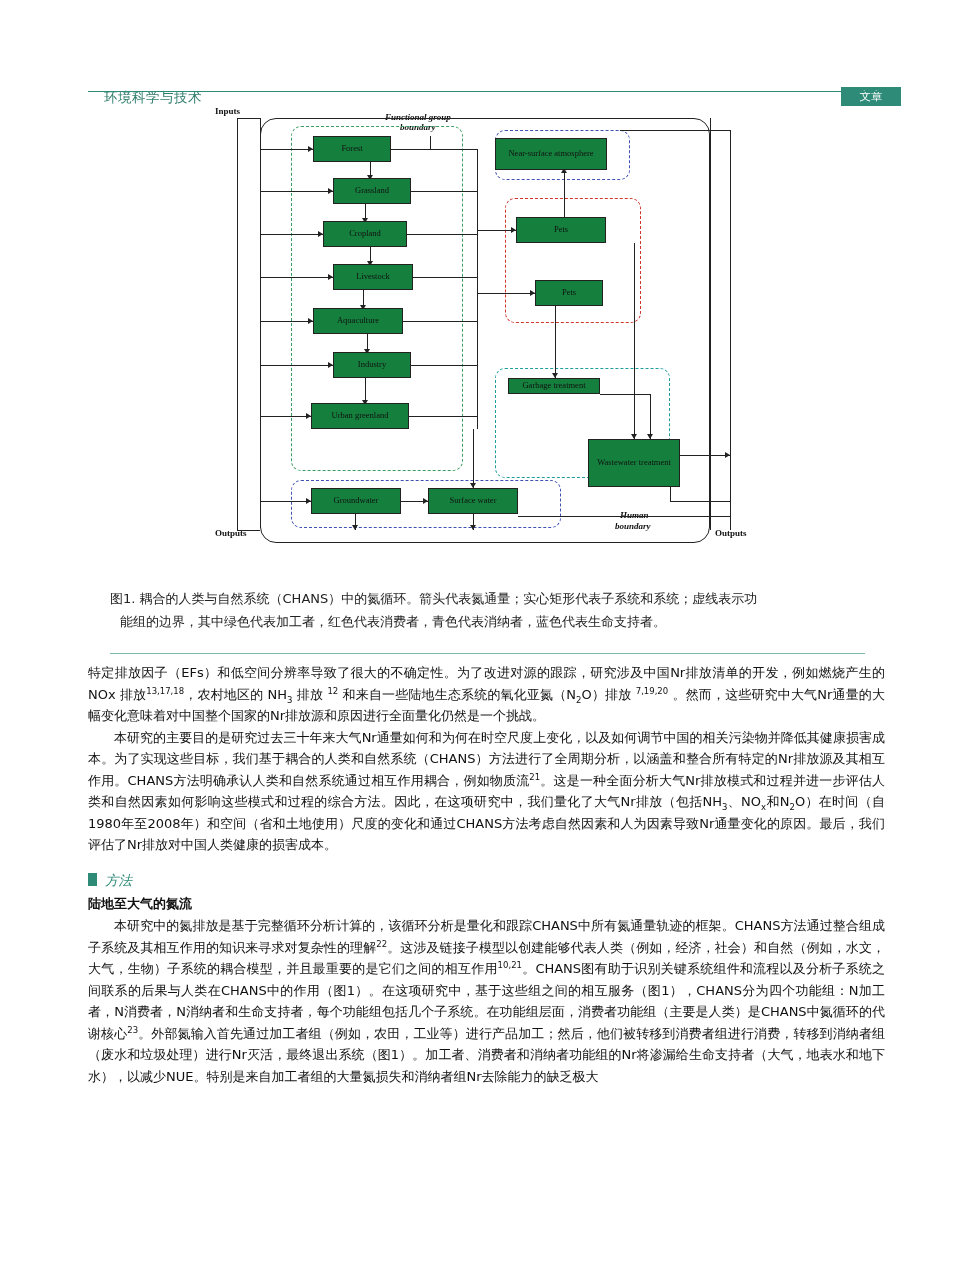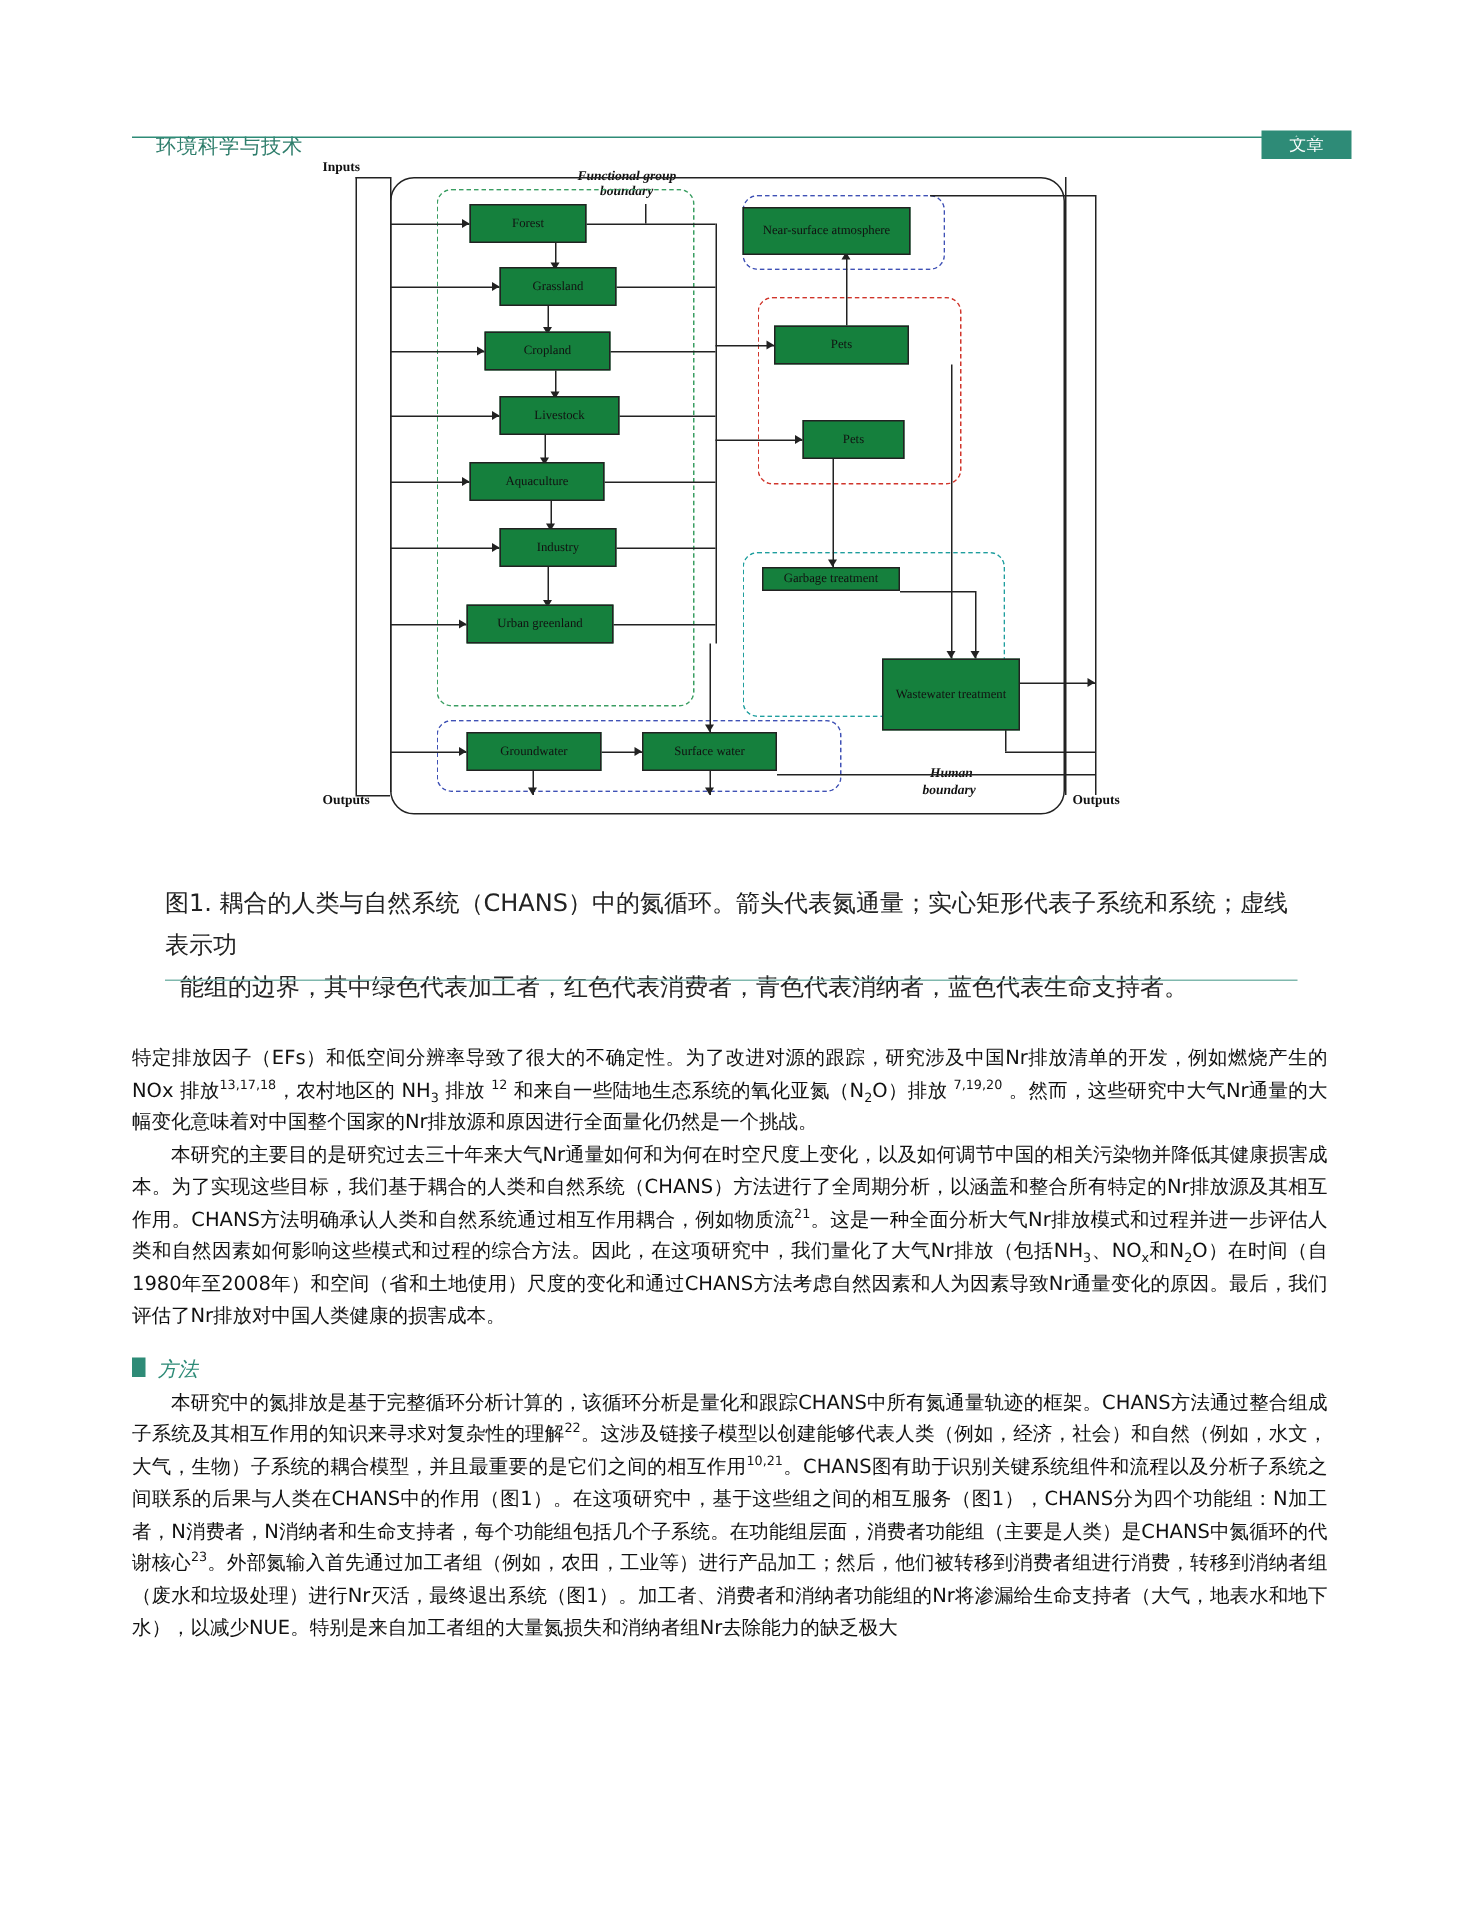--- a/index.html
+++ b/index.html
@@ -133,42 +133,42 @@
   .arw-r { border-top: 3px solid transparent; border-bottom: 3px solid transparent; border-left: 5px solid #222; }
   .arw-d { border-left: 3px solid transparent; border-right: 3px solid transparent; border-top: 5px solid #222; }
   .arw-u { border-left: 3px solid transparent; border-right: 3px solid transparent; border-bottom: 5px solid #222; }
 
   
   .caption {
     position: absolute;
     left: 110px;
     top: 588px;
     width: 760px;
-    font-size: 16px;
+    font-size: 13px;
     line-height: 1.75;
     color: #222;
     font-family: "DejaVu Sans", sans-serif;
     text-align: left;
   }
   .caption .l2 { display: block; padding-left: 10px; }
 
   .caption-rule {
     position: absolute;
     left: 110px;
     top: 653px;
     width: 755px;
     height: 1px;
     background: #7fb8ad;
   }
 
   
   .body {
     position: absolute;
     left: 88px;
-    top: 695px;
+    top: 662px;
     width: 797px;
     font-size: 13px;
     line-height: 21.5px;
     color: #111;
     font-family: "DejaVu Sans", sans-serif;
     text-align: justify;
   }
   .body p { margin: 0; }
   .body p.ind { text-indent: 26px; }
   sup { font-size: 8.5px; vertical-align: super; line-height: 0; }
@@ -335,17 +335,18 @@
   <div class="body">
 
     <p><span>特定排放因子（EFs）和低空间分辨率导致了很大的不确定性。为了改进对源的跟踪，研究涉及中国Nr排放清单的开发，例如燃烧产生的NOx 排放</span><sup>13,17,18</sup><span>，农村地区的 NH</span><sub>3</sub><span> 排放 </span><sup>12</sup><span> 和来自一些陆地生态系统的氧化亚氮（N</span><sub>2</sub><span>O）排放 </span><sup>7,19,20</sup><span> 。然而，这些研究中大气Nr通量的大幅变化意味着对中国整个国家的Nr排放源和原因进行全面量化仍然是一个挑战。</span></p>
 
     <p class="ind"><span>本研究的主要目的是研究过去三十年来大气Nr通量如何和为何在时空尺度上变化，以及如何调节中国的相关污染物并降低其健康损害成本。为了实现这些目标，我们基于耦合的人类和自然系统（CHANS）方法进行了全周期分析，以涵盖和整合所有特定的Nr排放源及其相互作用。CHANS方法明确承认人类和自然系统通过相互作用耦合，例如物质流</span><sup>21</sup><span>。这是一种全面分析大气Nr排放模式和过程并进一步评估人类和自然因素如何影响这些模式和过程的综合方法。因此，在这项研究中，我们量化了大气Nr排放（包括NH</span><sub>3</sub><span>、NO</span><sub>x</sub><span>和N</span><sub>2</sub><span>O）在时间（自1980年至2008年）和空间（省和土地使用）尺度的变化和通过CHANS方法考虑自然因素和人为因素导致Nr通量变化的原因。最后，我们评估了Nr排放对中国人类健康的损害成本。</span></p>
 
     <div class="sec-head">
       <span class="sec-bullet"></span><span class="sec-title">方法</span>
     </div>
 
+    <div class="sub-head">陆地至大气的氮流</div>
 
     <p class="ind"><span>本研究中的氮排放是基于完整循环分析计算的，该循环分析是量化和跟踪CHANS中所有氮通量轨迹的框架。CHANS方法通过整合组成子系统及其相互作用的知识来寻求对复杂性的理解</span><sup>22</sup><span>。这涉及链接子模型以创建能够代表人类（例如，经济，社会）和自然（例如，水文，大气，生物）子系统的耦合模型，并且最重要的是它们之间的相互作用</span><sup>10,21</sup><span>。CHANS图有助于识别关键系统组件和流程以及分析子系统之间联系的后果与人类在CHANS中的作用（图1）。在这项研究中，基于这些组之间的相互服务（图1），CHANS分为四个功能组：N加工者，N消费者，N消纳者和生命支持者，每个功能组包括几个子系统。在功能组层面，消费者功能组（主要是人类）是CHANS中氮循环的代谢核心</span><sup>23</sup><span>。外部氮输入首先通过加工者组（例如，农田，工业等）进行产品加工；然后，他们被转移到消费者组进行消费，转移到消纳者组（废水和垃圾处理）进行Nr灭活，最终退出系统（图1）。加工者、消费者和消纳者功能组的Nr将渗漏给生命支持者（大气，地表水和地下水），以减少NUE。特别是来自加工者组的大量氮损失和消纳者组Nr去除能力的缺乏极大</span></p>
   </div>
 
 </div>
 
 </body></html>

